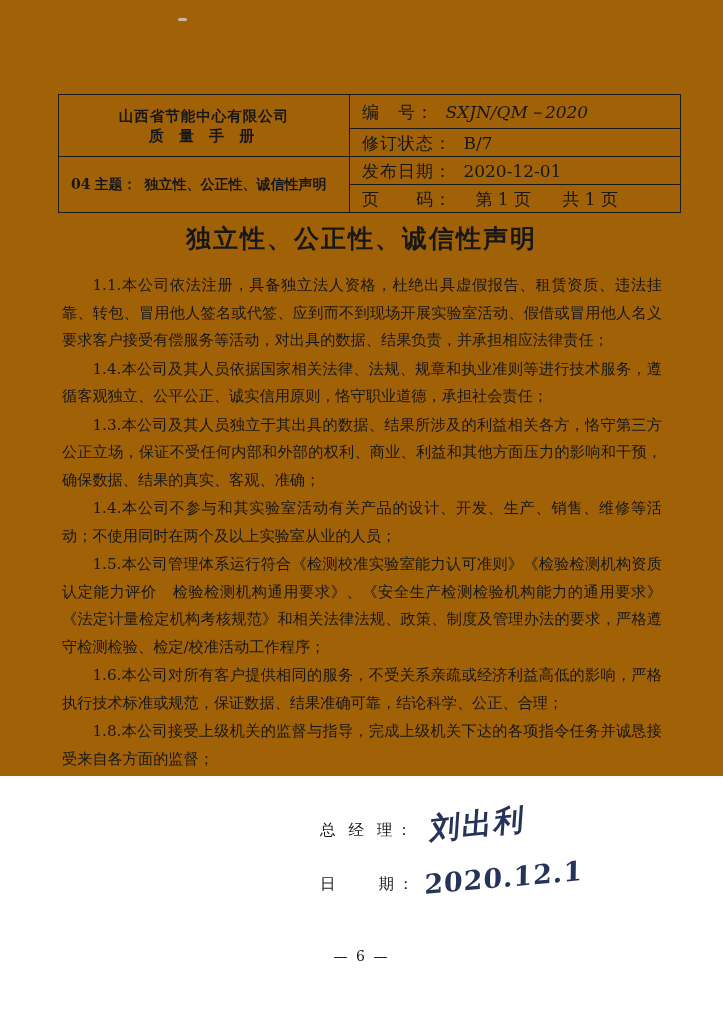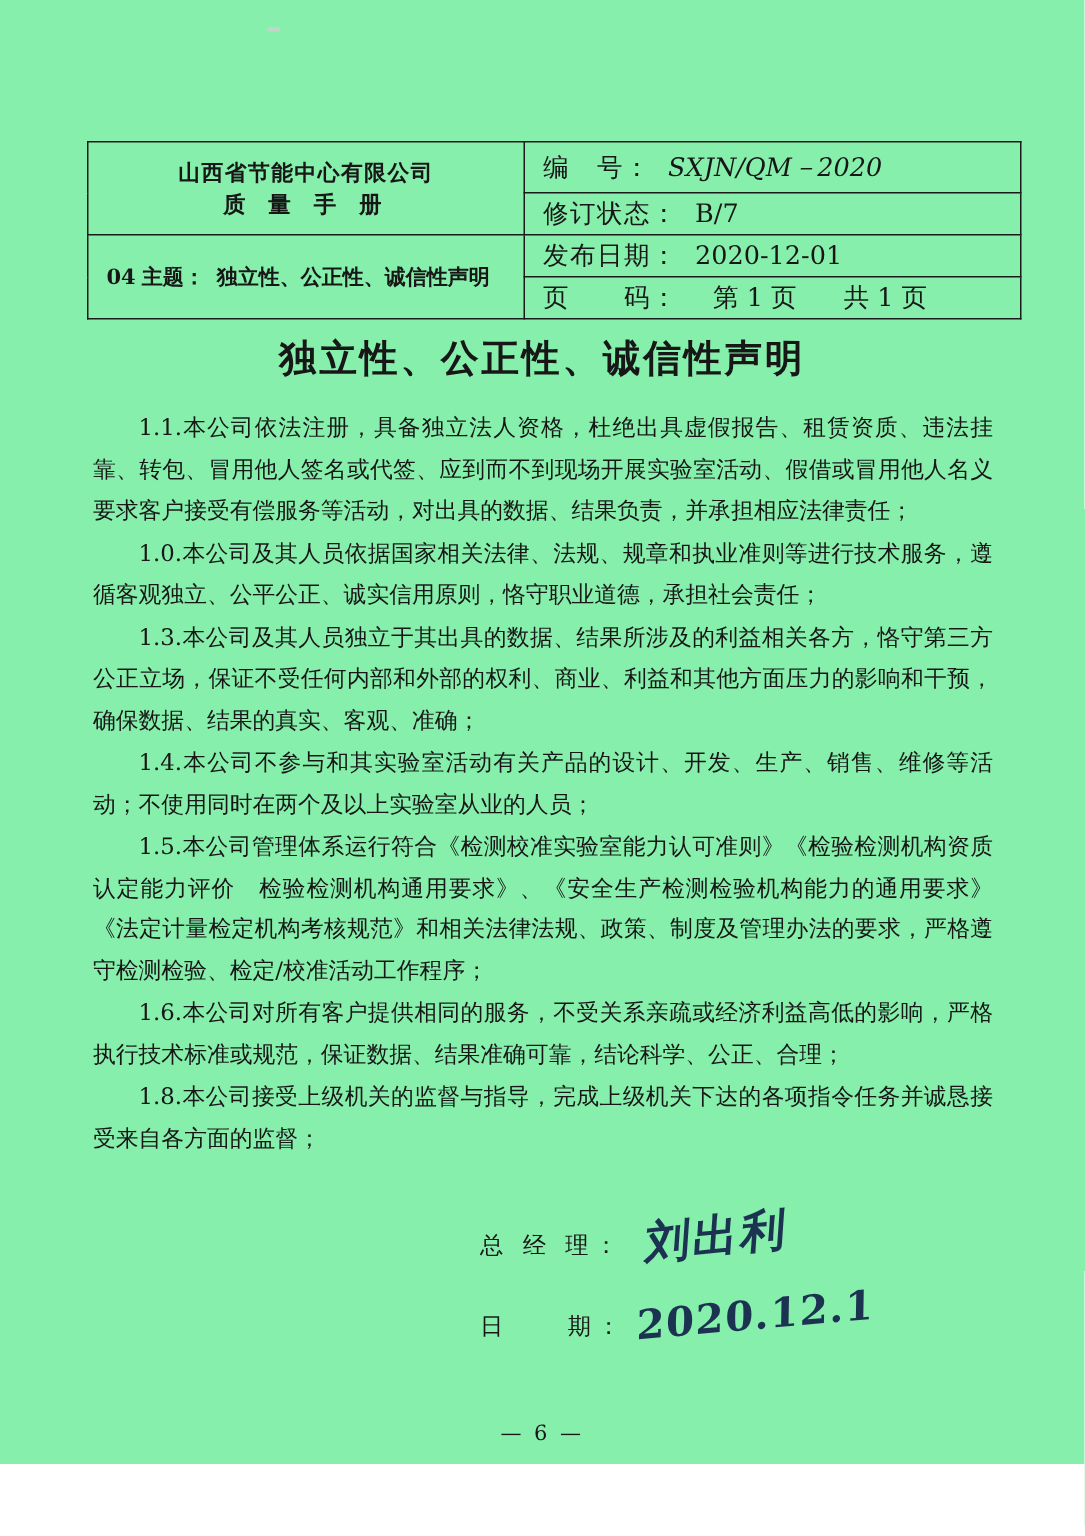--- a/index.html
+++ b/index.html
@@ -13,22 +13,22 @@
     position: relative;
     font-family: "DejaVu Serif", "Liberation Serif", serif;
     color: #171717;
     overflow: hidden;
   }
 
   .page {
     position: absolute;
     left: 0; top: 0;
     width: 723px;
-    height: 976px;
-    background: #86efac;
+    height: 776px;
+    background: #a16207;
   }
 
   
   .scan-mark {
     position: absolute;
     left: 178px;
     top: 18px;
     width: 9px;
     height: 3px;
     background: #cfcfcf;
@@ -228,21 +228,21 @@
         </div>
       </td>
     </tr>
   </tbody>
     </table>
 
   <div class="doc-title">独立性、公正性、诚信性声明</div>
 
   <div class="body-text">
     <p>1.1.本公司依法注册，具备独立法人资格，杜绝出具虚假报告、租赁资质、违法挂靠、转包、冒用他人签名或代签、应到而不到现场开展实验室活动、假借或冒用他人名义要求客户接受有偿服务等活动，对出具的数据、结果负责，并承担相应法律责任；</p>
-    <p>1.0.本公司及其人员依据国家相关法律、法规、规章和执业准则等进行技术服务，遵循客观独立、公平公正、诚实信用原则，恪守职业道德，承担社会责任；</p>
+    <p>1.4.本公司及其人员依据国家相关法律、法规、规章和执业准则等进行技术服务，遵循客观独立、公平公正、诚实信用原则，恪守职业道德，承担社会责任；</p>
     <p>1.3.本公司及其人员独立于其出具的数据、结果所涉及的利益相关各方，恪守第三方公正立场，保证不受任何内部和外部的权利、商业、利益和其他方面压力的影响和干预，确保数据、结果的真实、客观、准确；</p>
     <p>1.4.本公司不参与和其实验室活动有关产品的设计、开发、生产、销售、维修等活动；不使用同时在两个及以上实验室从业的人员；</p>
     <p>1.5.本公司管理体系运行符合《检测校准实验室能力认可准则》《检验检测机构资质认定能力评价　检验检测机构通用要求》、《安全生产检测检验机构能力的通用要求》《法定计量检定机构考核规范》和相关法律法规、政策、制度及管理办法的要求，严格遵守检测检验、检定/校准活动工作程序；</p>
     <p>1.6.本公司对所有客户提供相同的服务，不受关系亲疏或经济利益高低的影响，严格执行技术标准或规范，保证数据、结果准确可靠，结论科学、公正、合理；</p>
     <p>1.8.本公司接受上级机关的监督与指导，完成上级机关下达的各项指令任务并诚恳接受来自各方面的监督；</p>
   </div>
 
   <div class="sign-block">
     <div class="sign-row">
       <span class="sign-label">总 经 理：</span>

